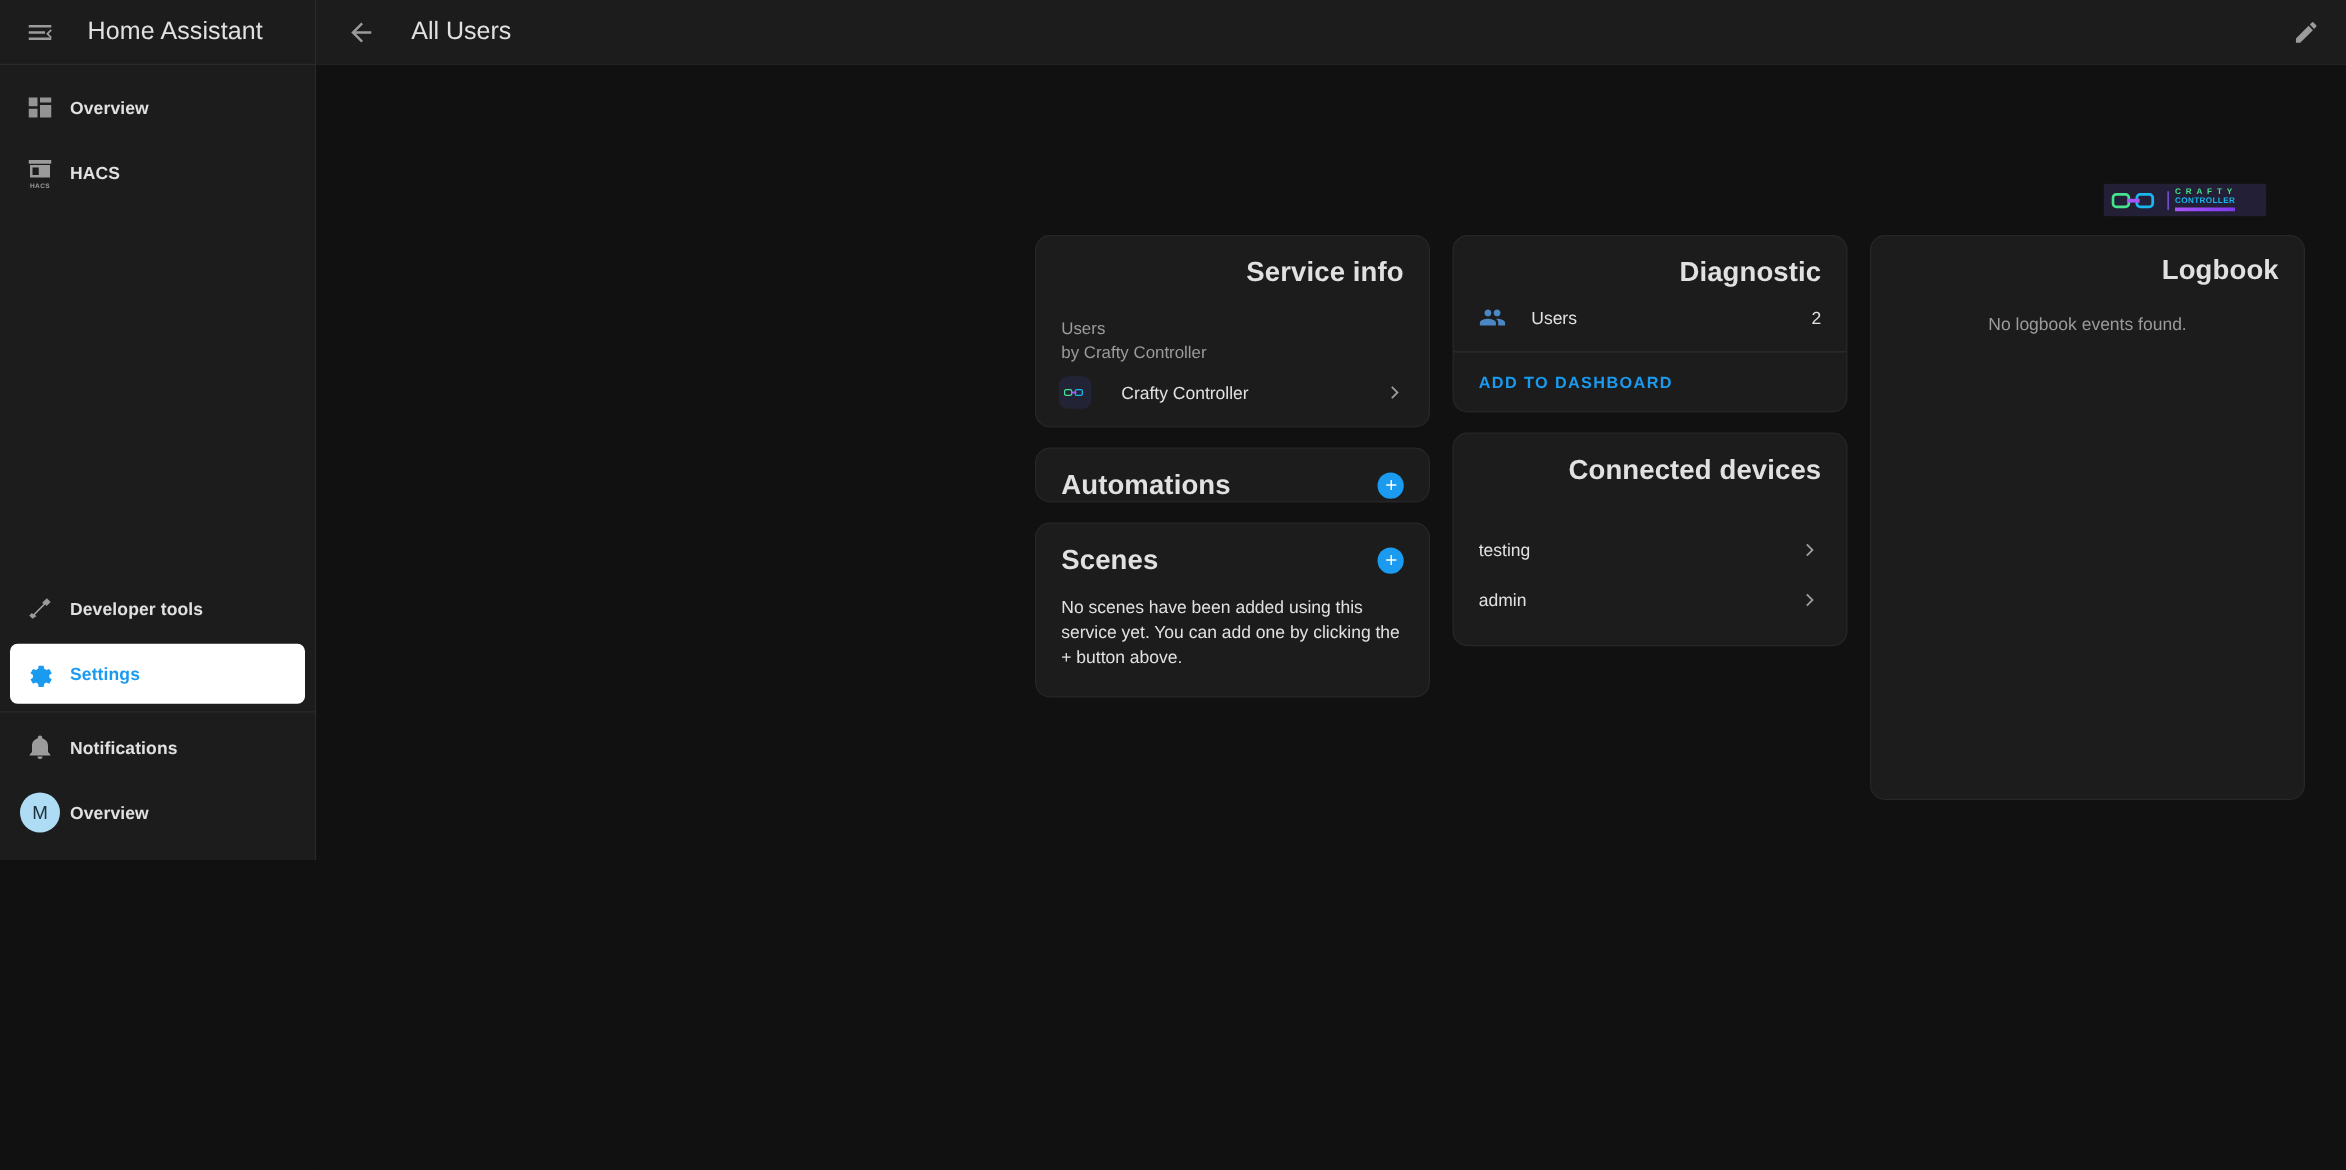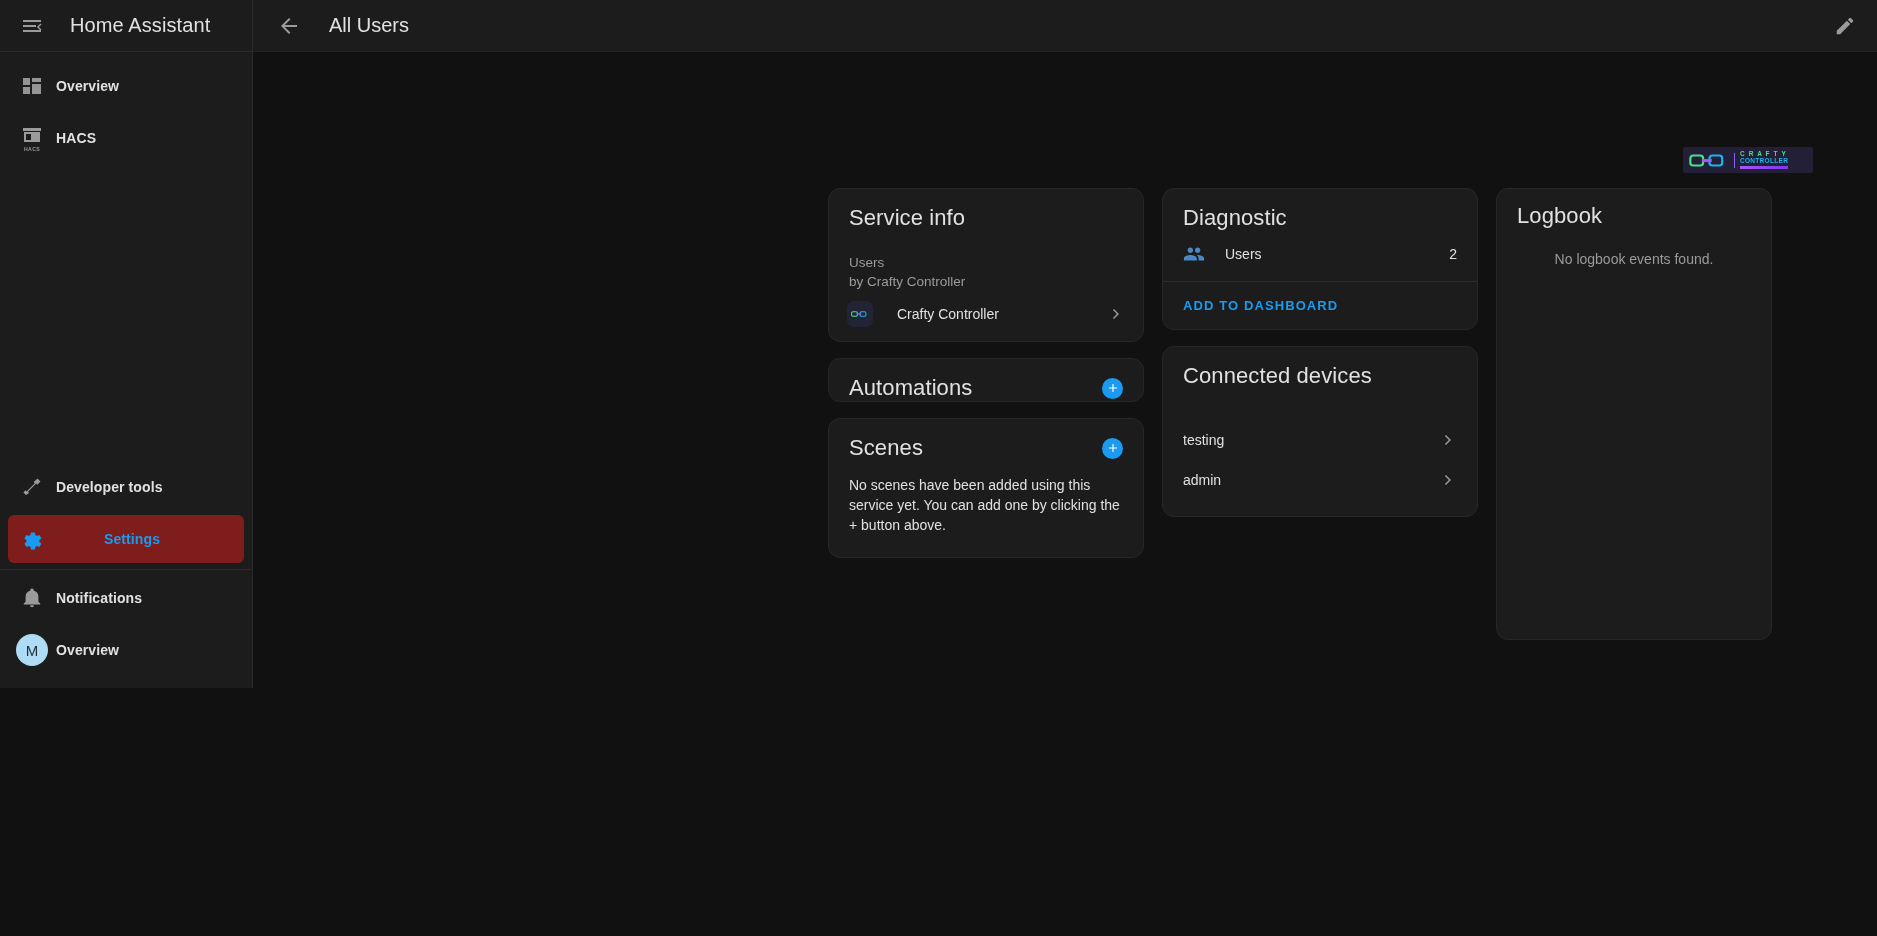--- a/index.html
+++ b/index.html
@@ -55,21 +55,21 @@
 
   .side-item {
     display: flex;
     align-items: center;
     height: 48px;
     margin: 4px 8px;
     border-radius: 6px;
     cursor: pointer;
     position: relative;
   }
-  .side-item.active { background: #7f1d1d; gap: 48px; }
+  .side-item.active { background: #ffffff; }
   .side-item .ico {
     width: 48px;
     min-width: 48px;
     display: flex;
     align-items: center;
     justify-content: center;
     color: #9b9b9b;
   }
   .side-item.active .ico { color: #1a9bf0; }
   .side-item .lbl {
@@ -162,34 +162,35 @@
     position: absolute;
     top: 136px;
     left: 575px;
     display: flex;
     gap: 18px;
     align-items: flex-start;
   }
   .col { display: flex; flex-direction: column; gap: 16px; }
   .col-1 { width: 316px; }
   .col-2 { width: 316px; }
-  .col-3 { width: 276px; }
+  .col-3 { width: 348px; }
 
   .card {
     background: #1c1c1c;
     border: 1px solid #272727;
     border-radius: 12px;
     overflow: hidden;
   }
   .card-title {
     font-size: 22px;
-    font-weight: 400;
+    font-weight: 700;
     color: #e1e1e1;
     padding: 16px 20px 0 20px;
     letter-spacing: 0.1px;
+    text-align: right;
   }
   .card-title-row {
     display: flex;
     align-items: center;
     justify-content: space-between;
     padding: 16px 20px 0 20px;
   }
   .card-title-row .card-title { padding: 0; }
 
   .plus-btn {

